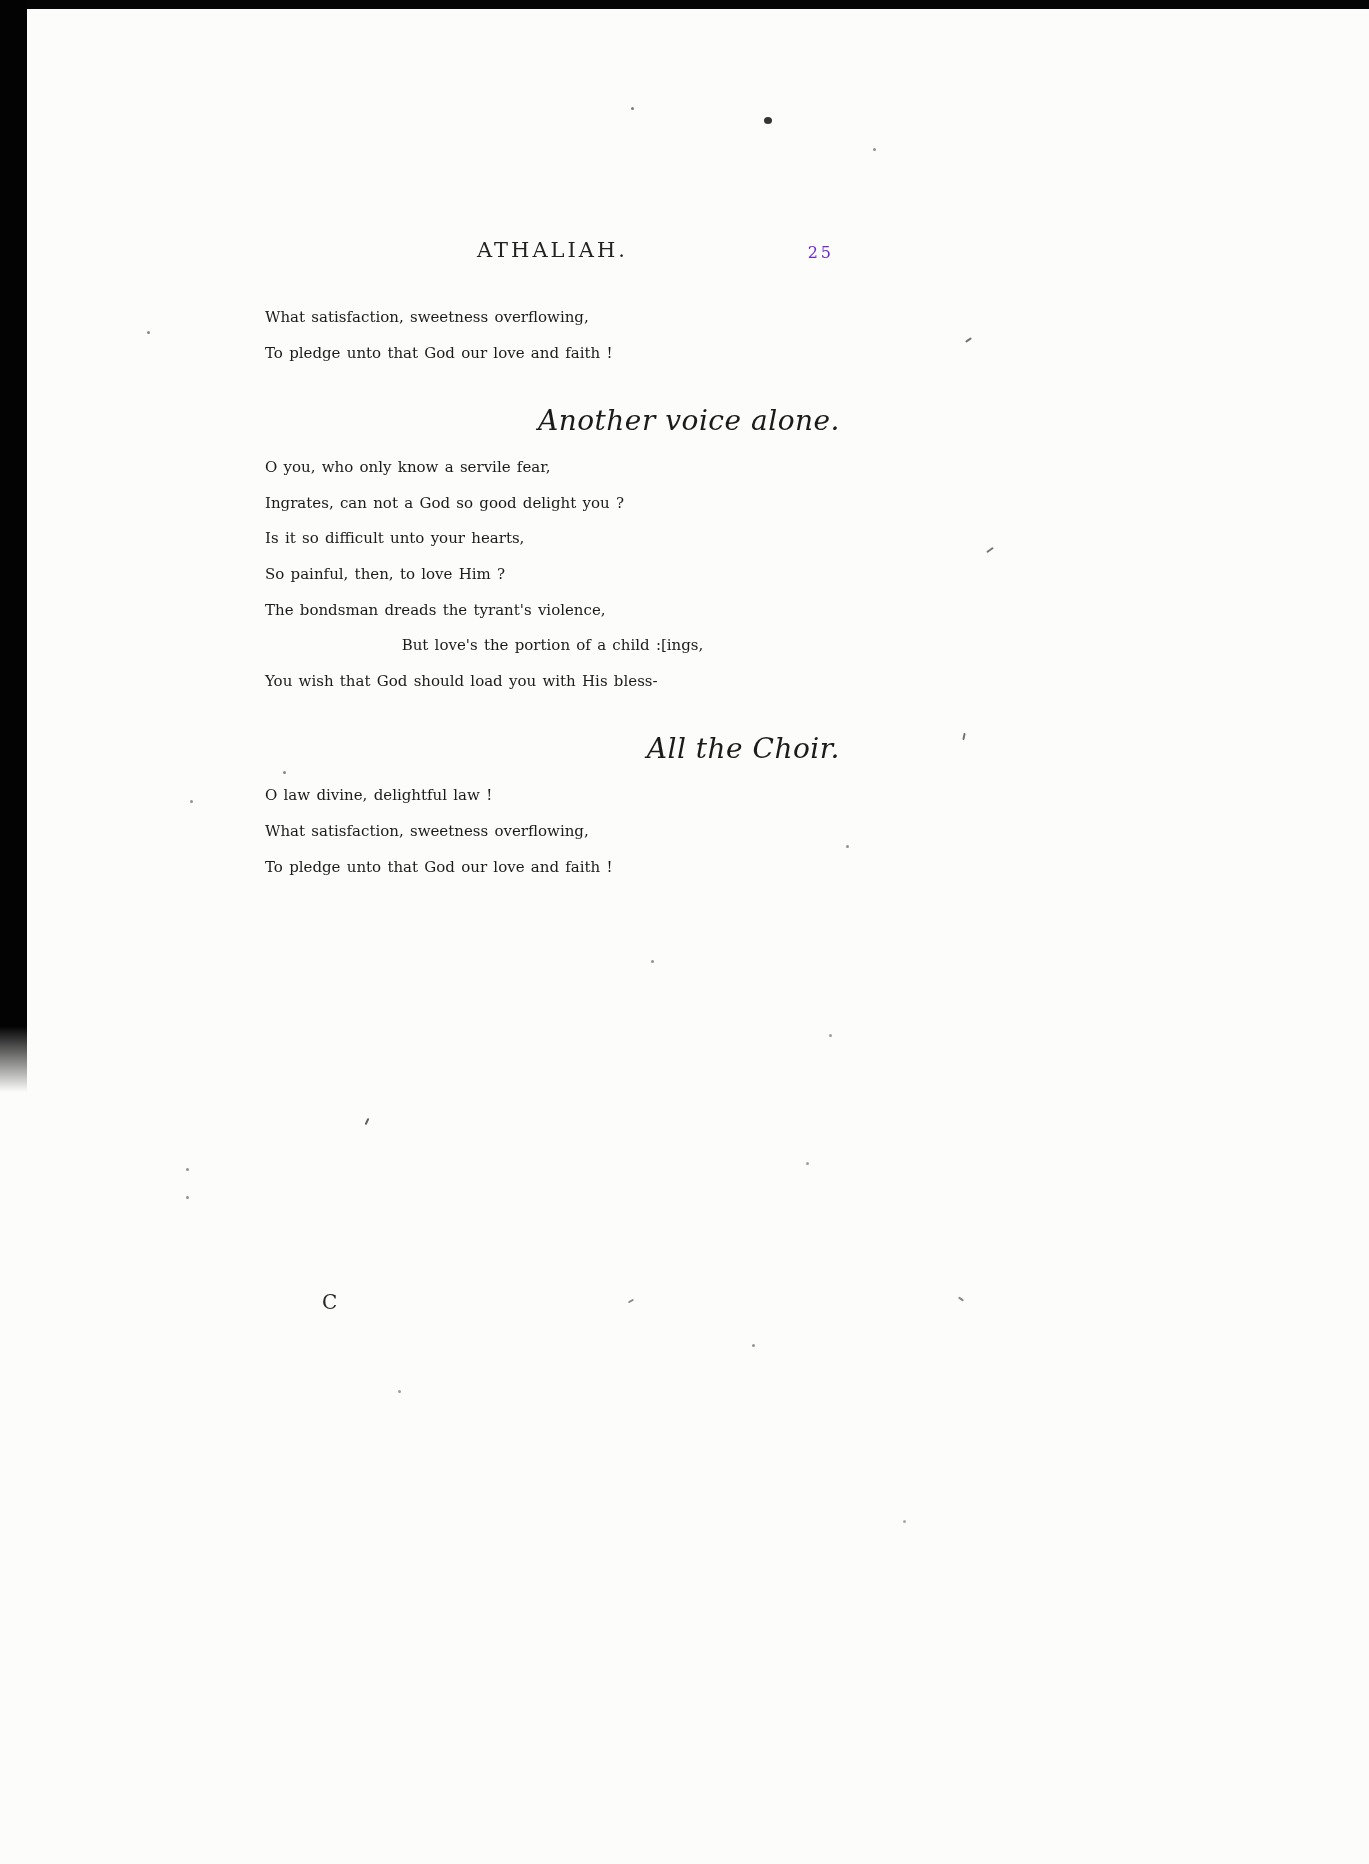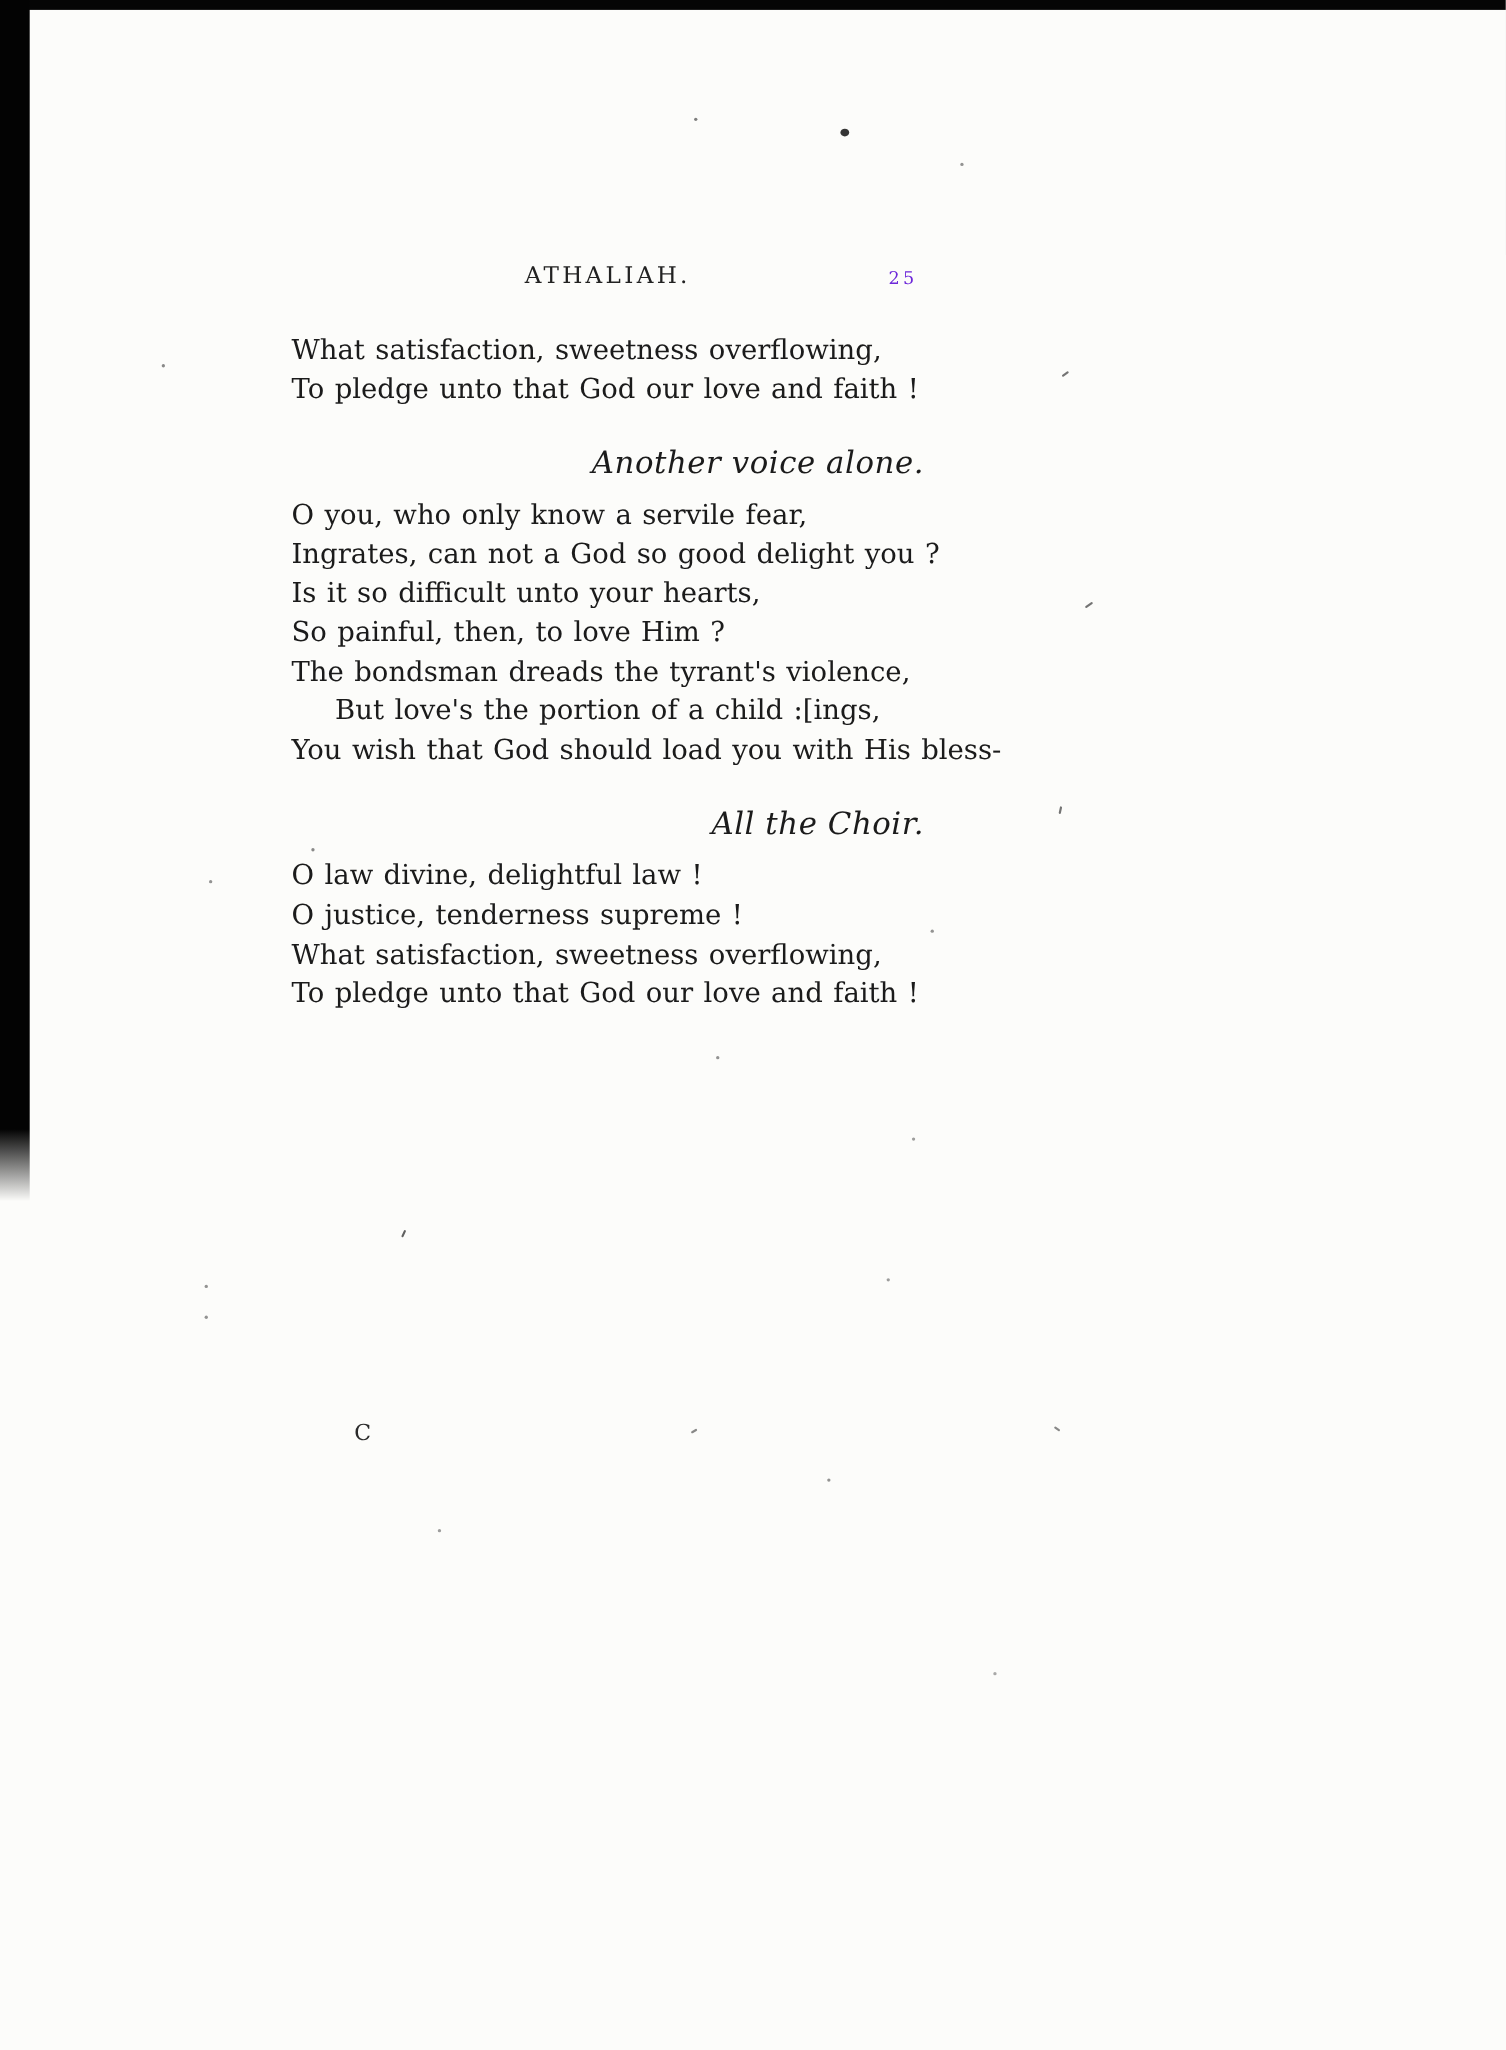--- a/index.html
+++ b/index.html
@@ -62,21 +62,21 @@
   .page-num {
     position: absolute;
     right: 6px;
     top: 5px;
     font-size: 16px;
     letter-spacing: 3px;
     color: #6d28d9;
   }
   .stanza { margin-top: 30px; }
   .vline {
-    font-size: 25px;
+    font-size: 15px;
     line-height: 35.6px;
     word-spacing: 1.5px;
     white-space: nowrap;
     color: #1b1b1b;
   }
   .vline-split {
     display: flex;
     justify-content: center;
   }
   .scene-heading {
@@ -151,21 +151,20 @@
         <span>But love's the portion of a child :</span>
         <span>[ings,</span>
       </div>
       <div class="vline">You wish that God should load you with His bless-</div>
     </div>
 
     <div class="scene-heading">All the Choir.</div>
 
     <div class="stanza after-heading">
       <div class="vline">O law divine, delightful law !</div>
-      <div class="vline">O justice, tenderness supreme !</div>
       <div class="vline">What satisfaction, sweetness overflowing,</div>
       <div class="vline">To pledge unto that God our love and faith !</div>
     </div>
 
   </div>
 
   <div class="signature-mark">C</div>
 
 </div>
 

